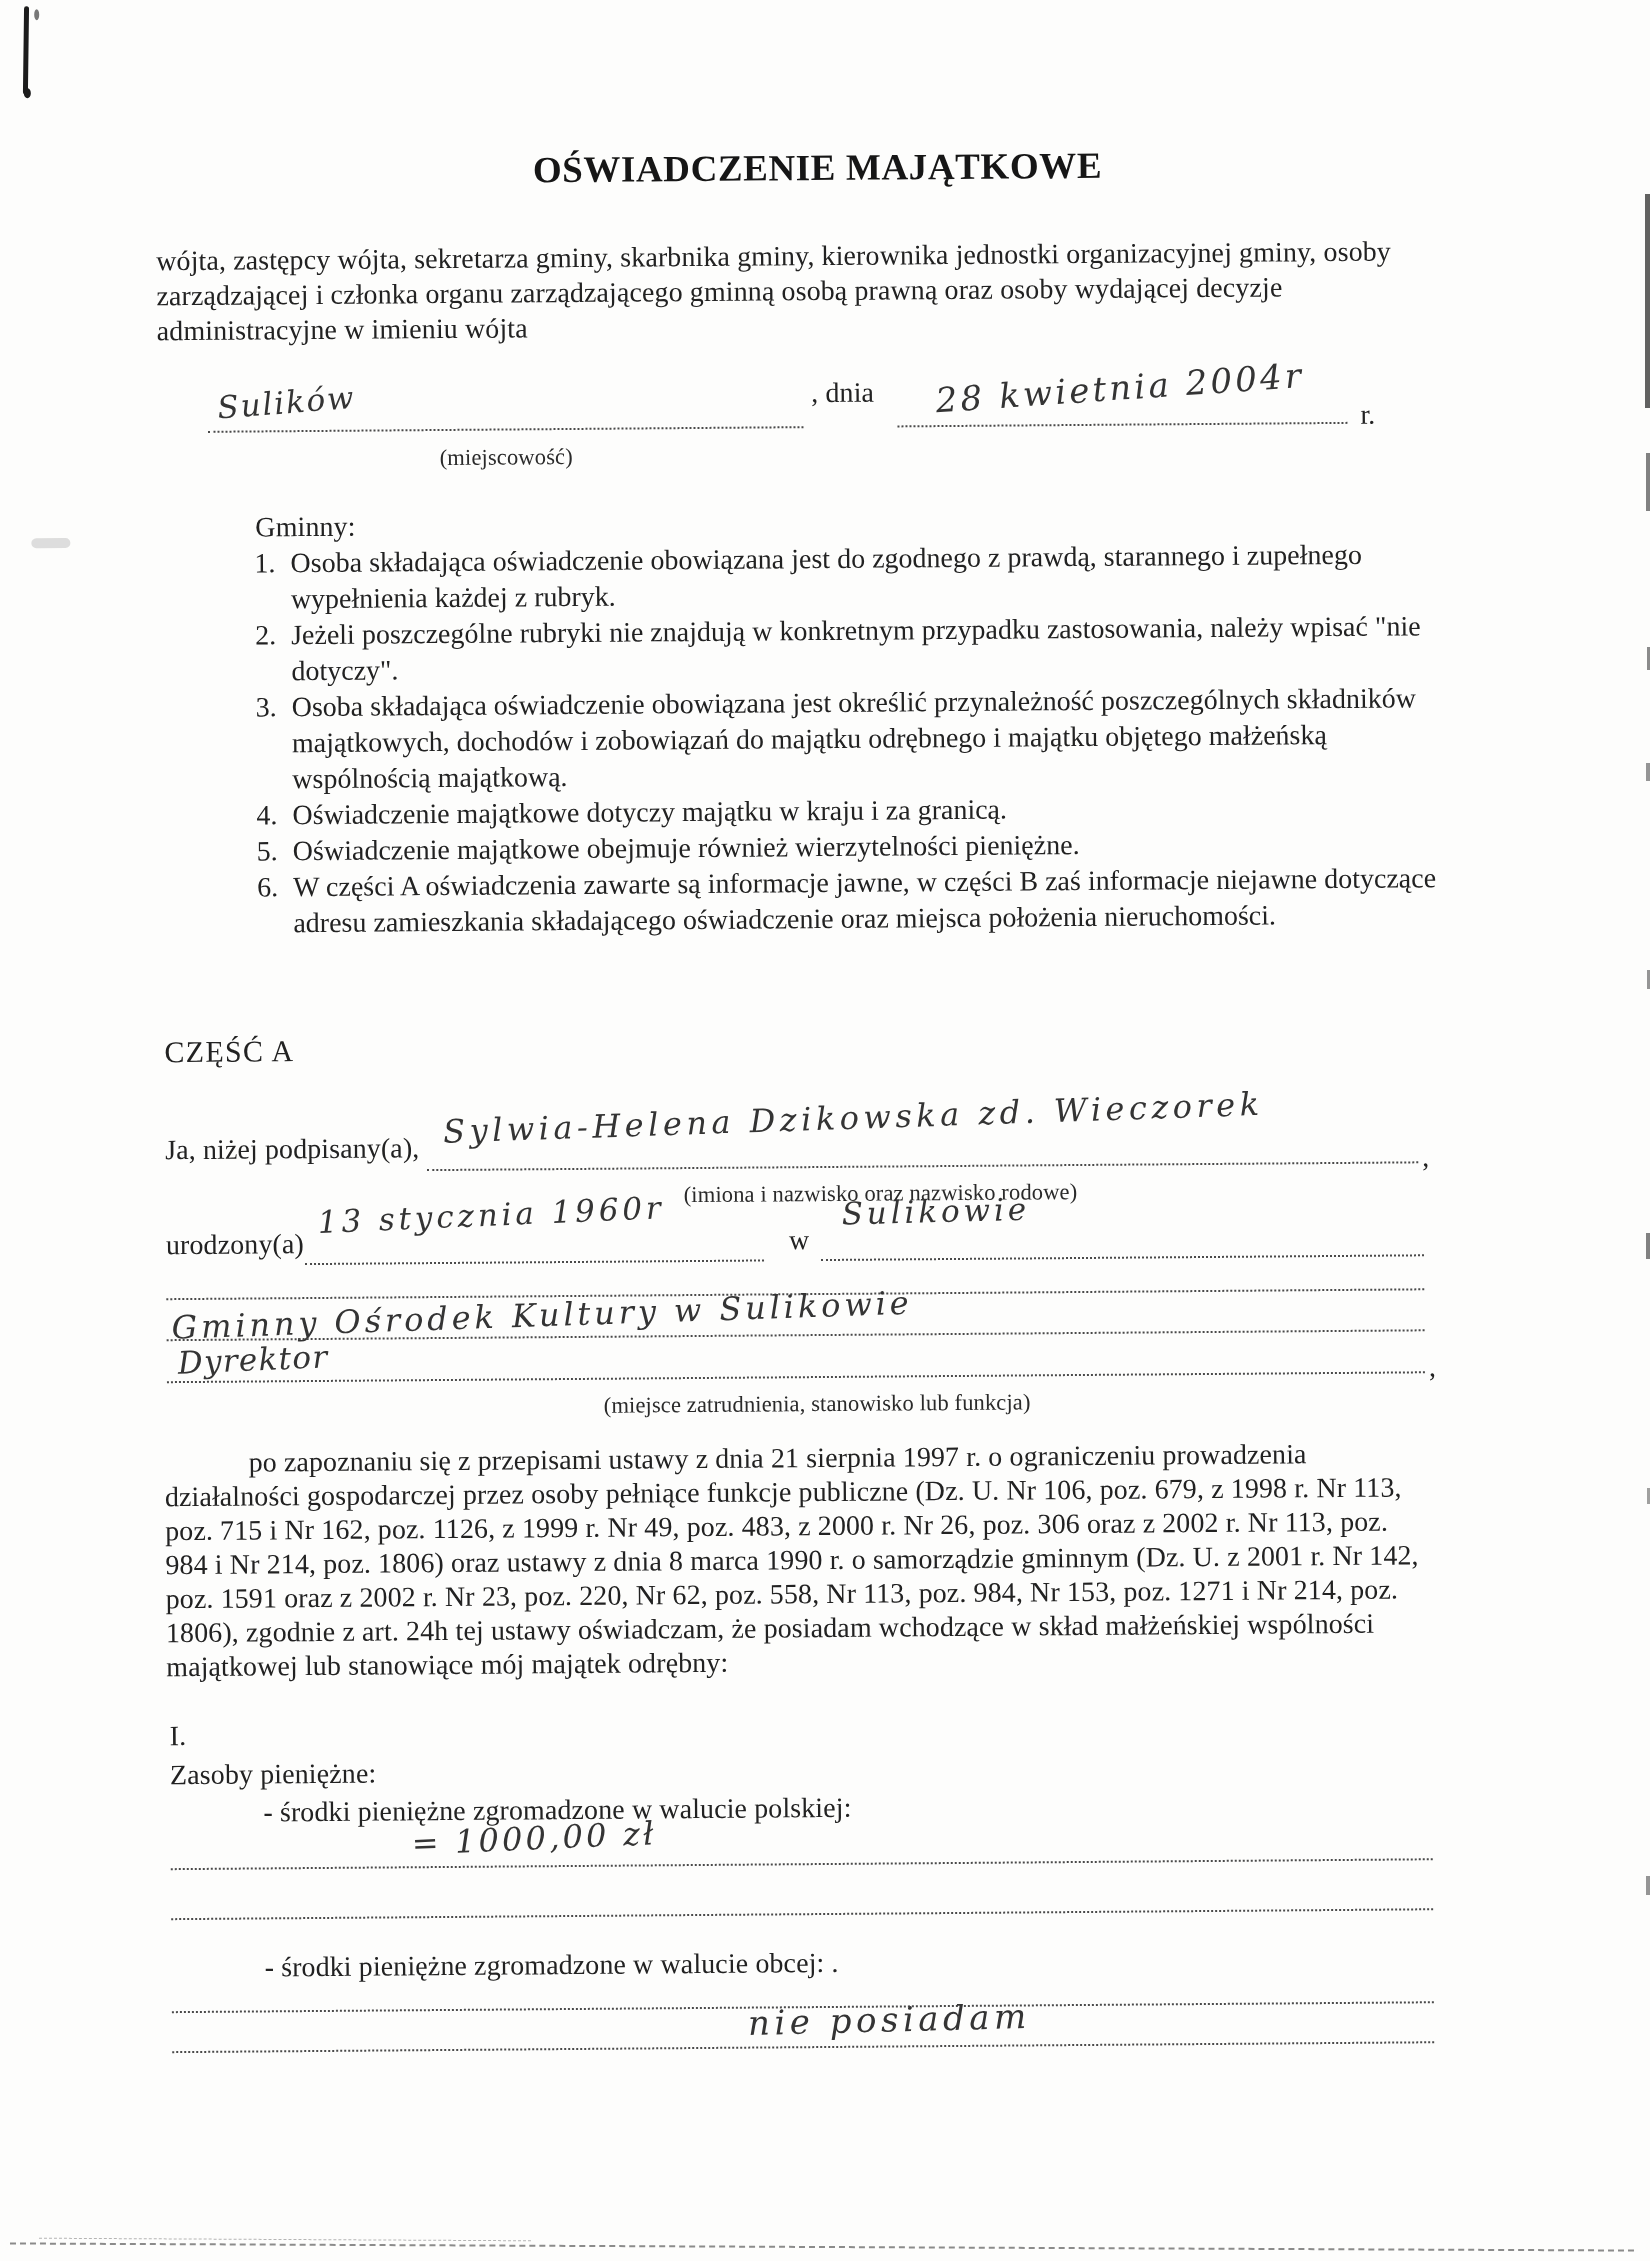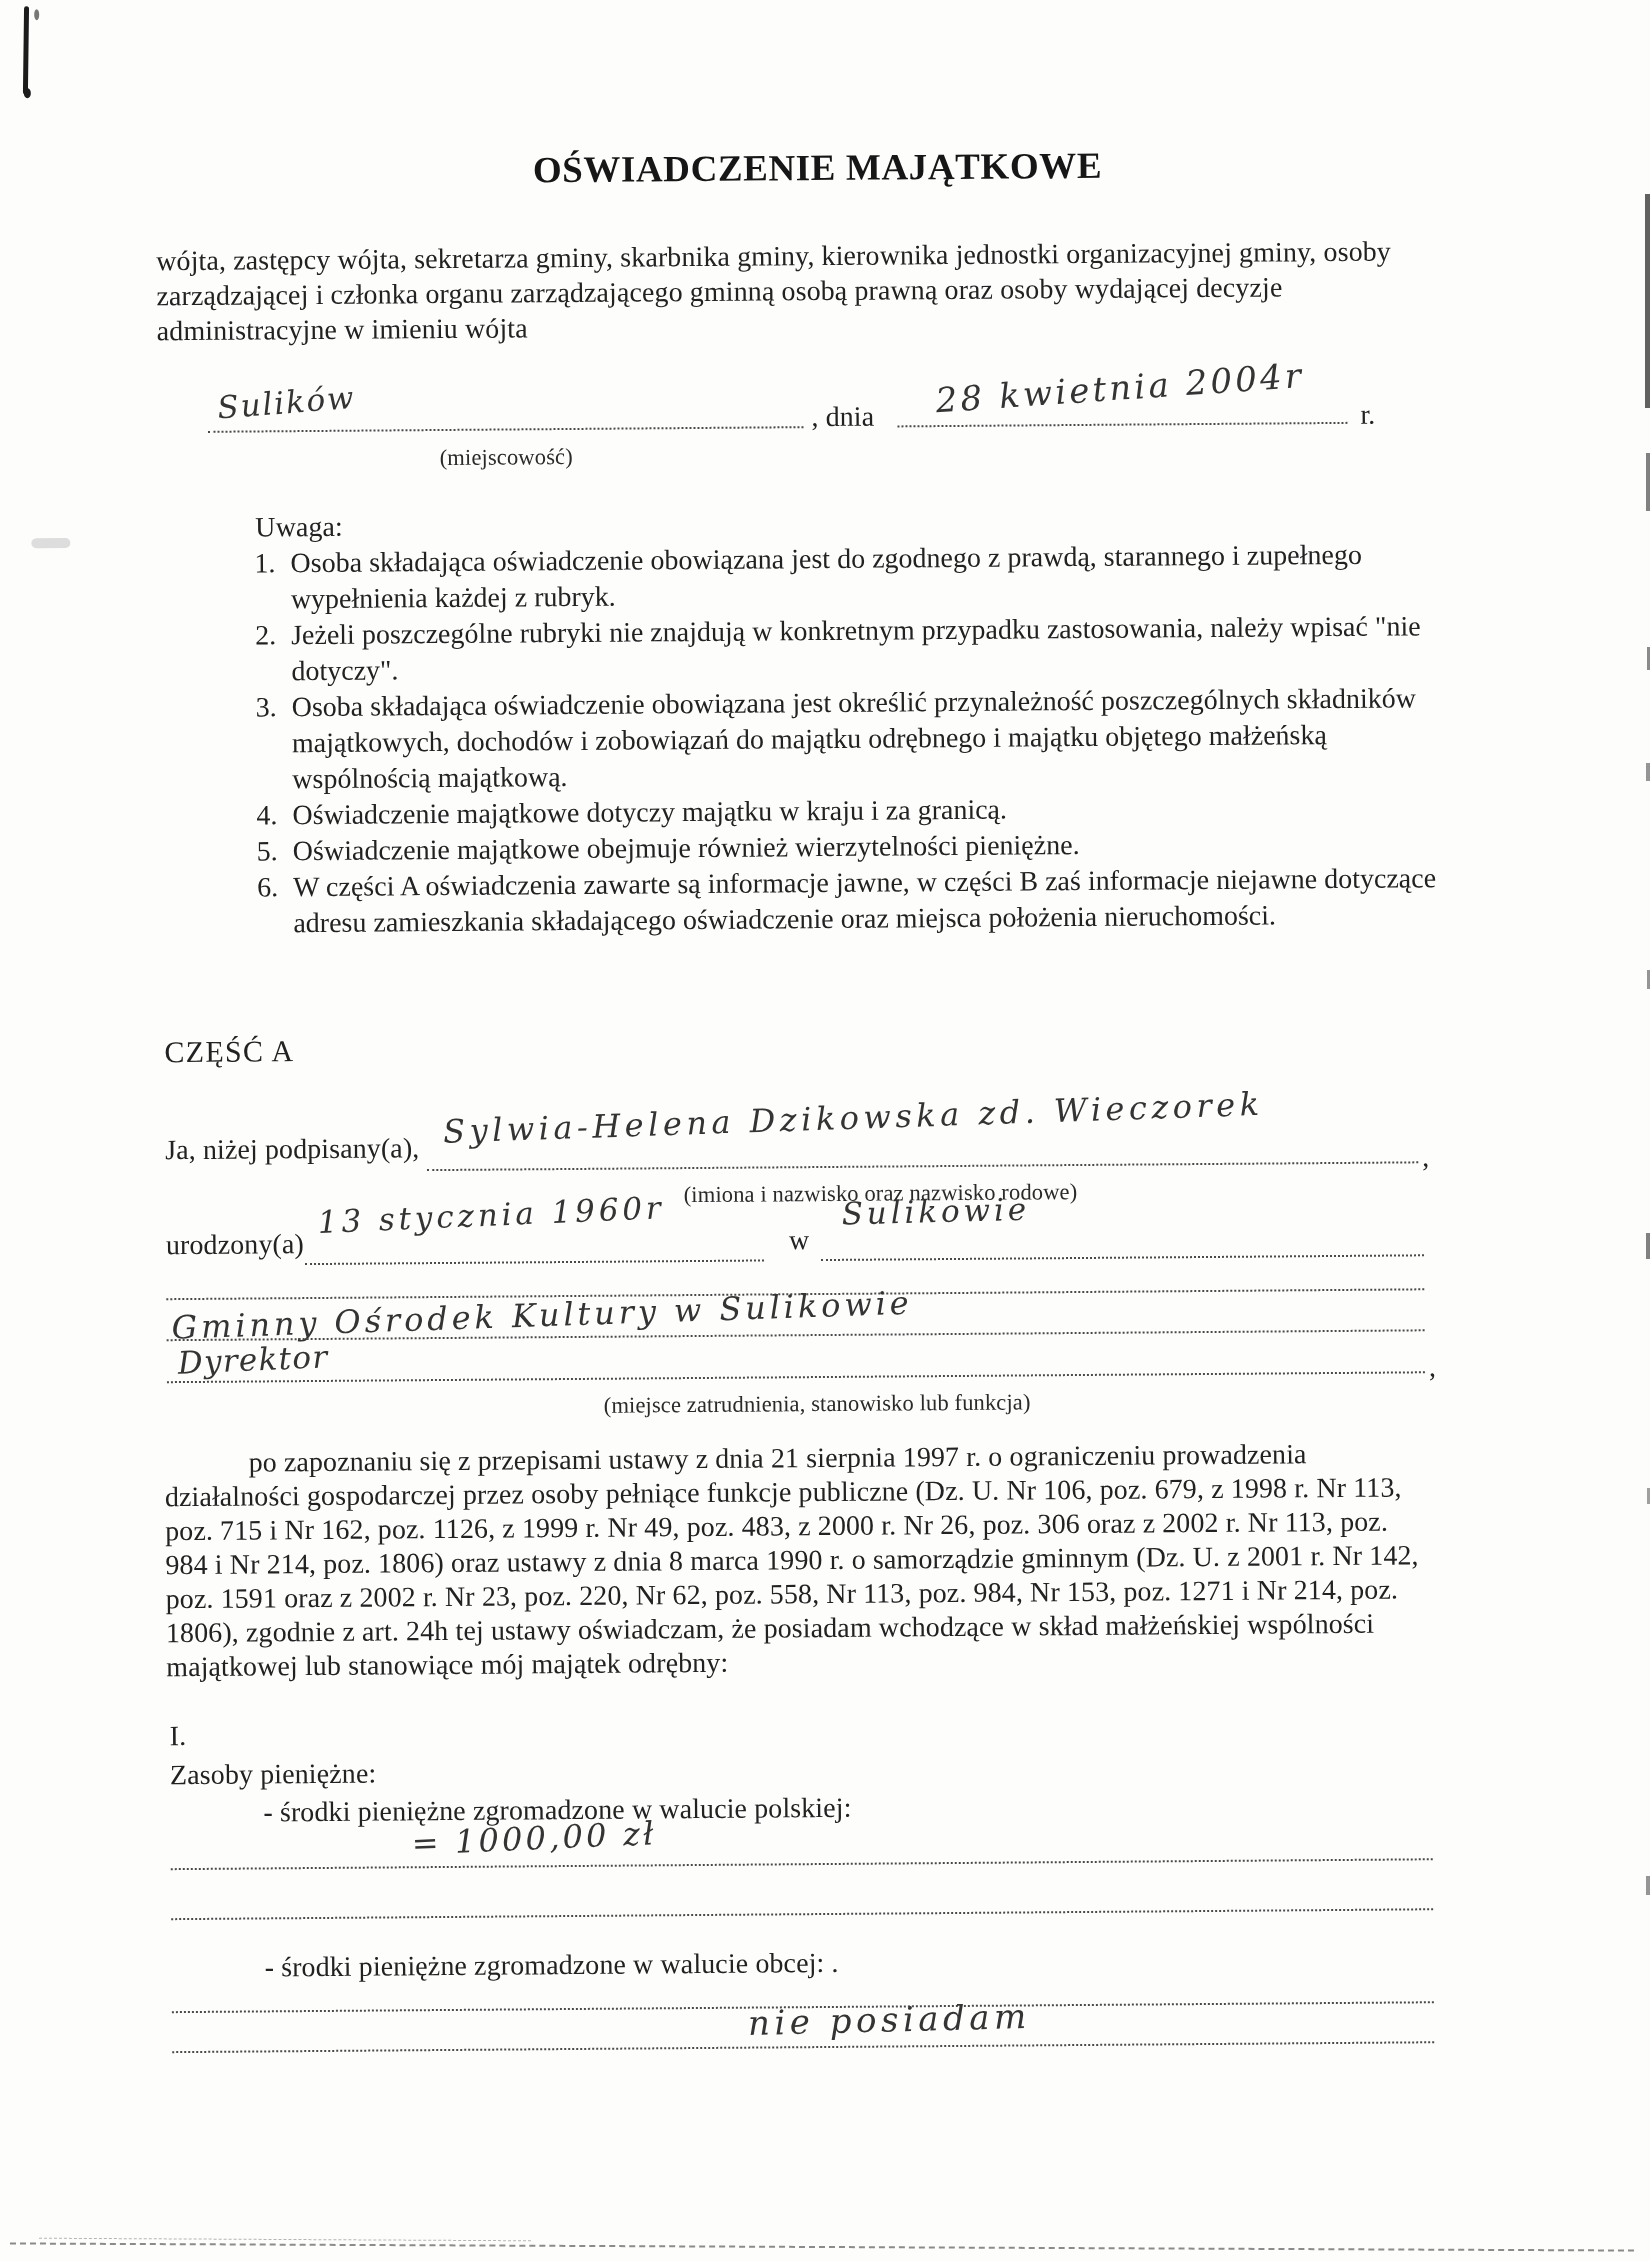--- a/index.html
+++ b/index.html
@@ -30,27 +30,27 @@
 
 <div class="page">
   <div class="content">
 
     <div class="t title" style="top:150px; left:0;">OŚWIADCZENIE MAJĄTKOWE</div>
 
     <div class="t" style="left:163px; top:238px; width:1255px;">wójta, zastępcy wójta, sekretarza gminy, skarbnika gminy, kierownika jednostki organizacyjnej gminy, osoby zarządzającej i członka organu zarządzającego gminną osobą prawną oraz osoby wydającej decyzje administracyjne w imieniu wójta</div>
 
     <div class="hand" style="left:223px; top:380px; font-size:31px; letter-spacing:1.9px; transform:rotate(-4deg);">Sulików</div>
     <div class="dotline" style="left:214px; top:426px; width:595px;"></div>
-    <div class="t" style="left:817px; top:399px;">, dnia</div>
+    <div class="t" style="left:817px; top:375px;">, dnia</div>
     <div class="hand" style="left:941px; top:370px; font-size:34px; letter-spacing:3.2px; transform:rotate(-3.5deg);">28 kwietnia 2004r</div>
     <div class="dotline" style="left:903px; top:426px; width:450px;"></div>
     <div class="t" style="left:1366px; top:401px;">r.</div>
     <div class="t hint" style="left:214px; top:437px; width:595px;">(miejscowość)</div>
 
-    <div class="t" style="left:260px; top:505px;">Uwaga:</div>
+    <div class="t" style="left:260px; top:505px;">Gminny:</div>
     <div class="notes">
       <div class="note">
         <span class="num">1.</span>
         <span>Osoba składająca oświadczenie obowiązana jest do zgodnego z prawdą, starannego i zupełnego wypełnienia każdej z rubryk.</span>
       </div>
       <div class="note">
         <span class="num">2.</span>
         <span>Jeżeli poszczególne rubryki nie znajdują w konkretnym przypadku zastosowania, należy wpisać "nie dotyczy".</span>
       </div>
       <div class="note">

